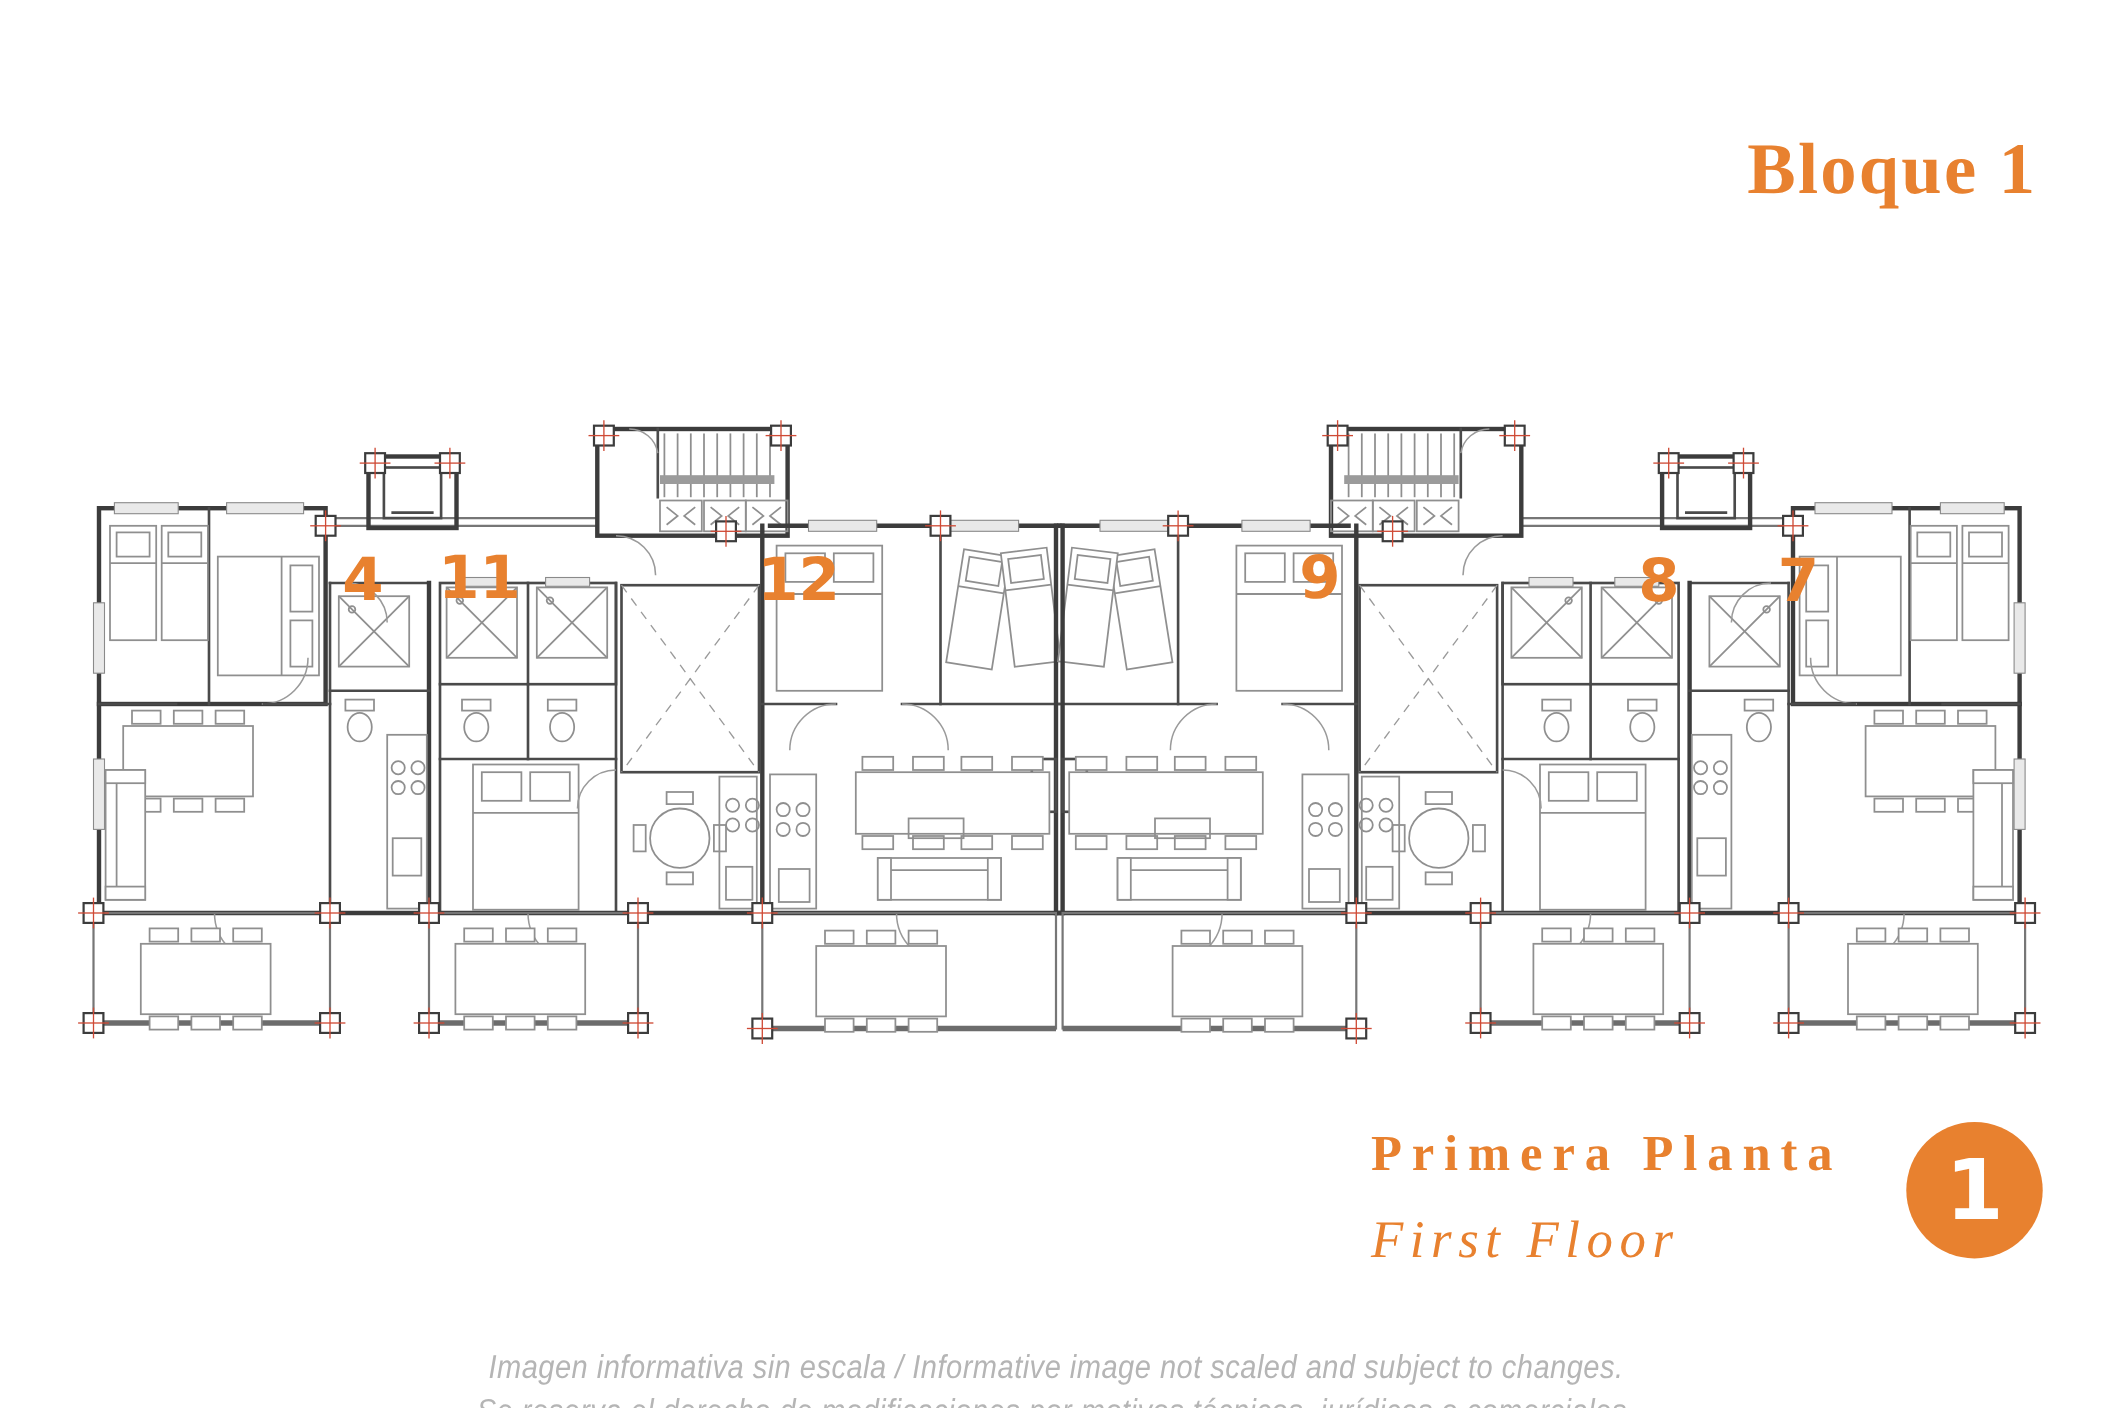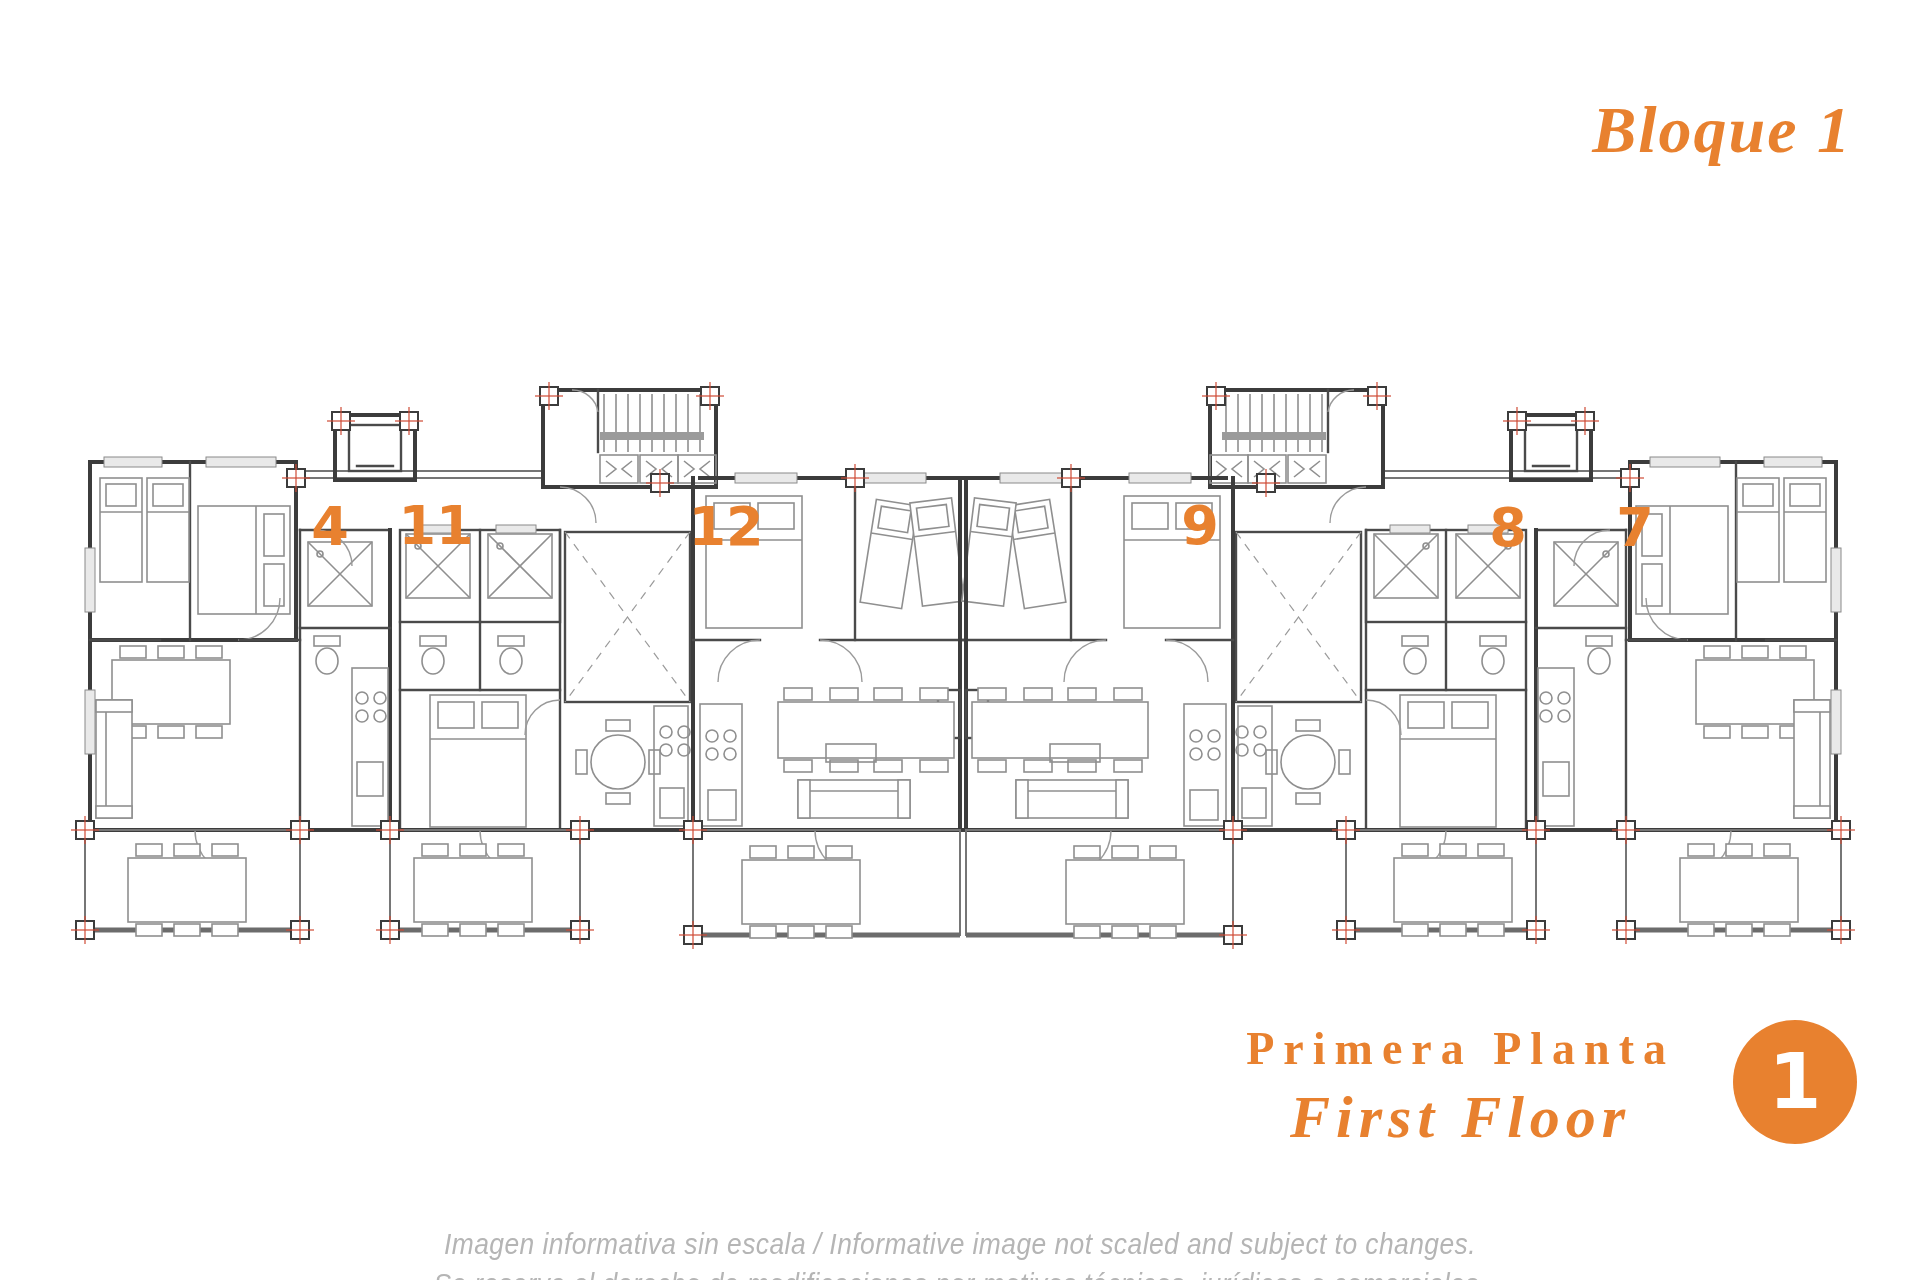--- a/index.html
+++ b/index.html
@@ -7,43 +7,43 @@
     --wall:#3c3c3c;
     --furniture:#8f8f8f;
     --muted:#b5b5b5;
   }
   *{margin:0;padding:0;box-sizing:border-box}
   html,body{width:1920px;height:1280px;overflow:hidden;background:#fff;
     font-family:"Liberation Sans",sans-serif}
   .stage{position:relative;width:1920px;height:1280px;background:#fff}
 
   .block-title{
-    position:absolute;top:92px;right:68px;
+    position:absolute;top:116px;right:68px;
     font-family:"Liberation Serif",serif;font-weight:bold;
-    font-size:66px;letter-spacing:2px;color:var(--accent);font-style:italic;
+    font-size:66px;letter-spacing:2px;color:var(--accent);
   }
 
   .plan-svg{position:absolute;left:0;top:0;width:1920px;height:1280px}
 
   .apt-num{
     position:absolute;transform:translate(-50%,-50%);
     font-family:"DejaVu Sans",sans-serif;font-weight:bold;
     font-size:54px;color:var(--accent);line-height:1;
   }
 
   .floor-label{
-    position:absolute;right:245px;top:1022px;text-align:center;
+    position:absolute;right:245px;top:1022px;text-align:left;
     color:var(--accent);font-family:"Liberation Serif",serif;
   }
   .floor-label .es{
     display:block;font-size:46px;font-weight:bold;letter-spacing:9px;
   }
   .floor-label .en{
-    display:block;font-size:60px;font-weight:bold;font-style:italic;
-    letter-spacing:6px;margin-top:8px;
+    display:block;font-size:48px;font-weight:normal;font-style:italic;
+    letter-spacing:6px;margin-top:25px;
   }
 
   .floor-badge{
     position:absolute;left:1733px;top:1020px;width:124px;height:124px;
     border-radius:50%;background:var(--accent);
     display:flex;align-items:center;justify-content:center;
   }
   .floor-badge span{
     color:#fff;font-family:"DejaVu Sans",sans-serif;font-weight:bold;
     font-size:76px;line-height:1;

